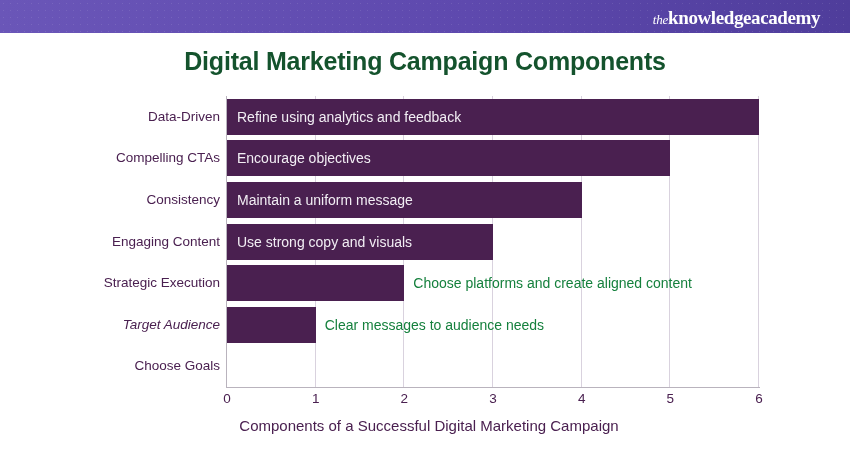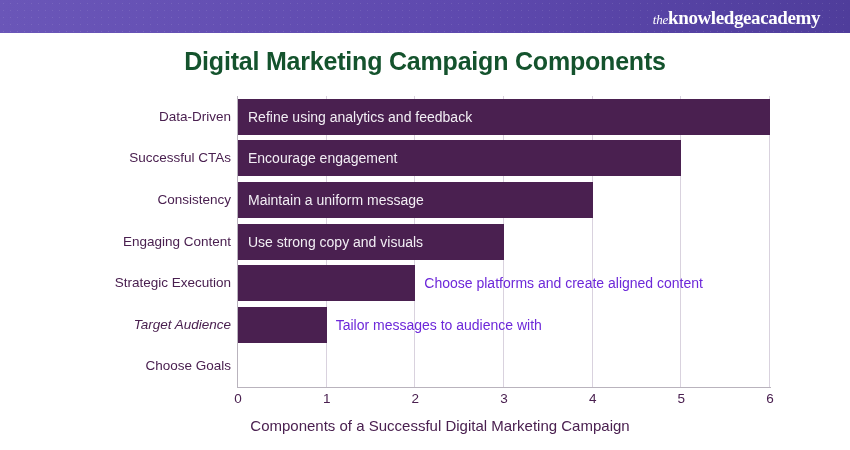--- a/index.html
+++ b/index.html
@@ -64,21 +64,21 @@
     text-align: center;
     color: #14532d;
     font-size: 25px;
     font-weight: bold;
     letter-spacing: -0.2px;
   }
 
   
   .plot-wrap {
     position: absolute;
-    left: 15px;
+    left: 4px;
     top: 96px;
     width: 728px;
     height: 300px;
   }
   
   .cat-labels {
     position: absolute;
     left: 0;
     top: 0;
     width: 216px;
@@ -149,21 +149,21 @@
     transform: translateY(-50%);
     font-size: 14px;
     line-height: 1;
     white-space: nowrap;
   }
   .bar-label.inside {
     color: #f2eef4;
     left: 10px;
   }
   .bar-label.outside {
-    color: #6d28d9;
+    color: #15803d;
   }
 
   
   .x-ticks {
     position: absolute;
     left: 223px;
     top: 296px;
     width: 532px;
     height: 20px;
   }
@@ -195,21 +195,21 @@
     <div class="brand-logo">
       <span class="brand-the">the</span><span class="brand-name">knowledgeacademy</span>
     </div>
   </div>
 
   <div class="chart-title">Digital Marketing Campaign Components</div>
 
   <div class="plot-wrap">
     <div class="cat-labels">
         <div class="cat-label" style="top: 20.7857px;">Data-Driven</div>
-        <div class="cat-label" style="top: 62.3571px;">Successful CTAs</div>
+        <div class="cat-label" style="top: 62.3571px;">Compelling CTAs</div>
         <div class="cat-label" style="top: 103.929px;">Consistency</div>
         <div class="cat-label" style="top: 145.5px;">Engaging Content</div>
         <div class="cat-label" style="top: 187.071px;">Strategic Execution</div>
         <div class="cat-label" style="top: 228.643px; font-style: italic;">Target Audience</div>
         <div class="cat-label" style="top: 270.214px;">Choose Goals</div>
       </div>
     <div class="plot-area">
       <div class="axis-left"></div>
       <div class="axis-bottom"></div>
     <div class="gridline" style="left: 87.6667px;"></div>
@@ -217,37 +217,37 @@
         <div class="gridline" style="left: 265px;"></div>
         <div class="gridline" style="left: 353.667px;"></div>
         <div class="gridline" style="left: 442.333px;"></div>
         <div class="gridline" style="left: 531px;"></div>
         <div class="bar-row" style="top: 2.78571px;">
           <div class="bar" style="width: 532px; background: rgb(74, 32, 80);"></div>
           <div class="bar-label inside">Refine using analytics and feedback</div>
         </div>
         <div class="bar-row" style="top: 44.3571px;">
           <div class="bar" style="width: 443.333px; background: rgb(74, 32, 80);"></div>
-          <div class="bar-label inside">Encourage engagement</div>
+          <div class="bar-label inside">Encourage objectives</div>
         </div>
         <div class="bar-row" style="top: 85.9286px;">
           <div class="bar" style="width: 354.667px; background: rgb(74, 32, 80);"></div>
           <div class="bar-label inside">Maintain a uniform message</div>
         </div>
         <div class="bar-row" style="top: 127.5px;">
           <div class="bar" style="width: 266px; background: rgb(74, 32, 80);"></div>
           <div class="bar-label inside">Use strong copy and visuals</div>
         </div>
         <div class="bar-row" style="top: 169.071px;">
           <div class="bar" style="width: 177.333px; background: rgb(74, 32, 80);"></div>
           <div class="bar-label outside" style="left: 186.333px;">Choose platforms and create aligned content</div>
         </div>
         <div class="bar-row" style="top: 210.643px;">
           <div class="bar" style="width: 88.6667px; background: rgb(74, 32, 80);"></div>
-          <div class="bar-label outside" style="left: 97.6667px;">Tailor messages to audience with</div>
+          <div class="bar-label outside" style="left: 97.6667px;">Clear messages to audience needs</div>
         </div>
       </div>
     <div class="x-ticks">
         <div class="x-tick" style="left: 0px;">0</div>
         <div class="x-tick" style="left: 88.6667px;">1</div>
         <div class="x-tick" style="left: 177.333px;">2</div>
         <div class="x-tick" style="left: 266px;">3</div>
         <div class="x-tick" style="left: 354.667px;">4</div>
         <div class="x-tick" style="left: 443.333px;">5</div>
         <div class="x-tick" style="left: 532px;">6</div>

